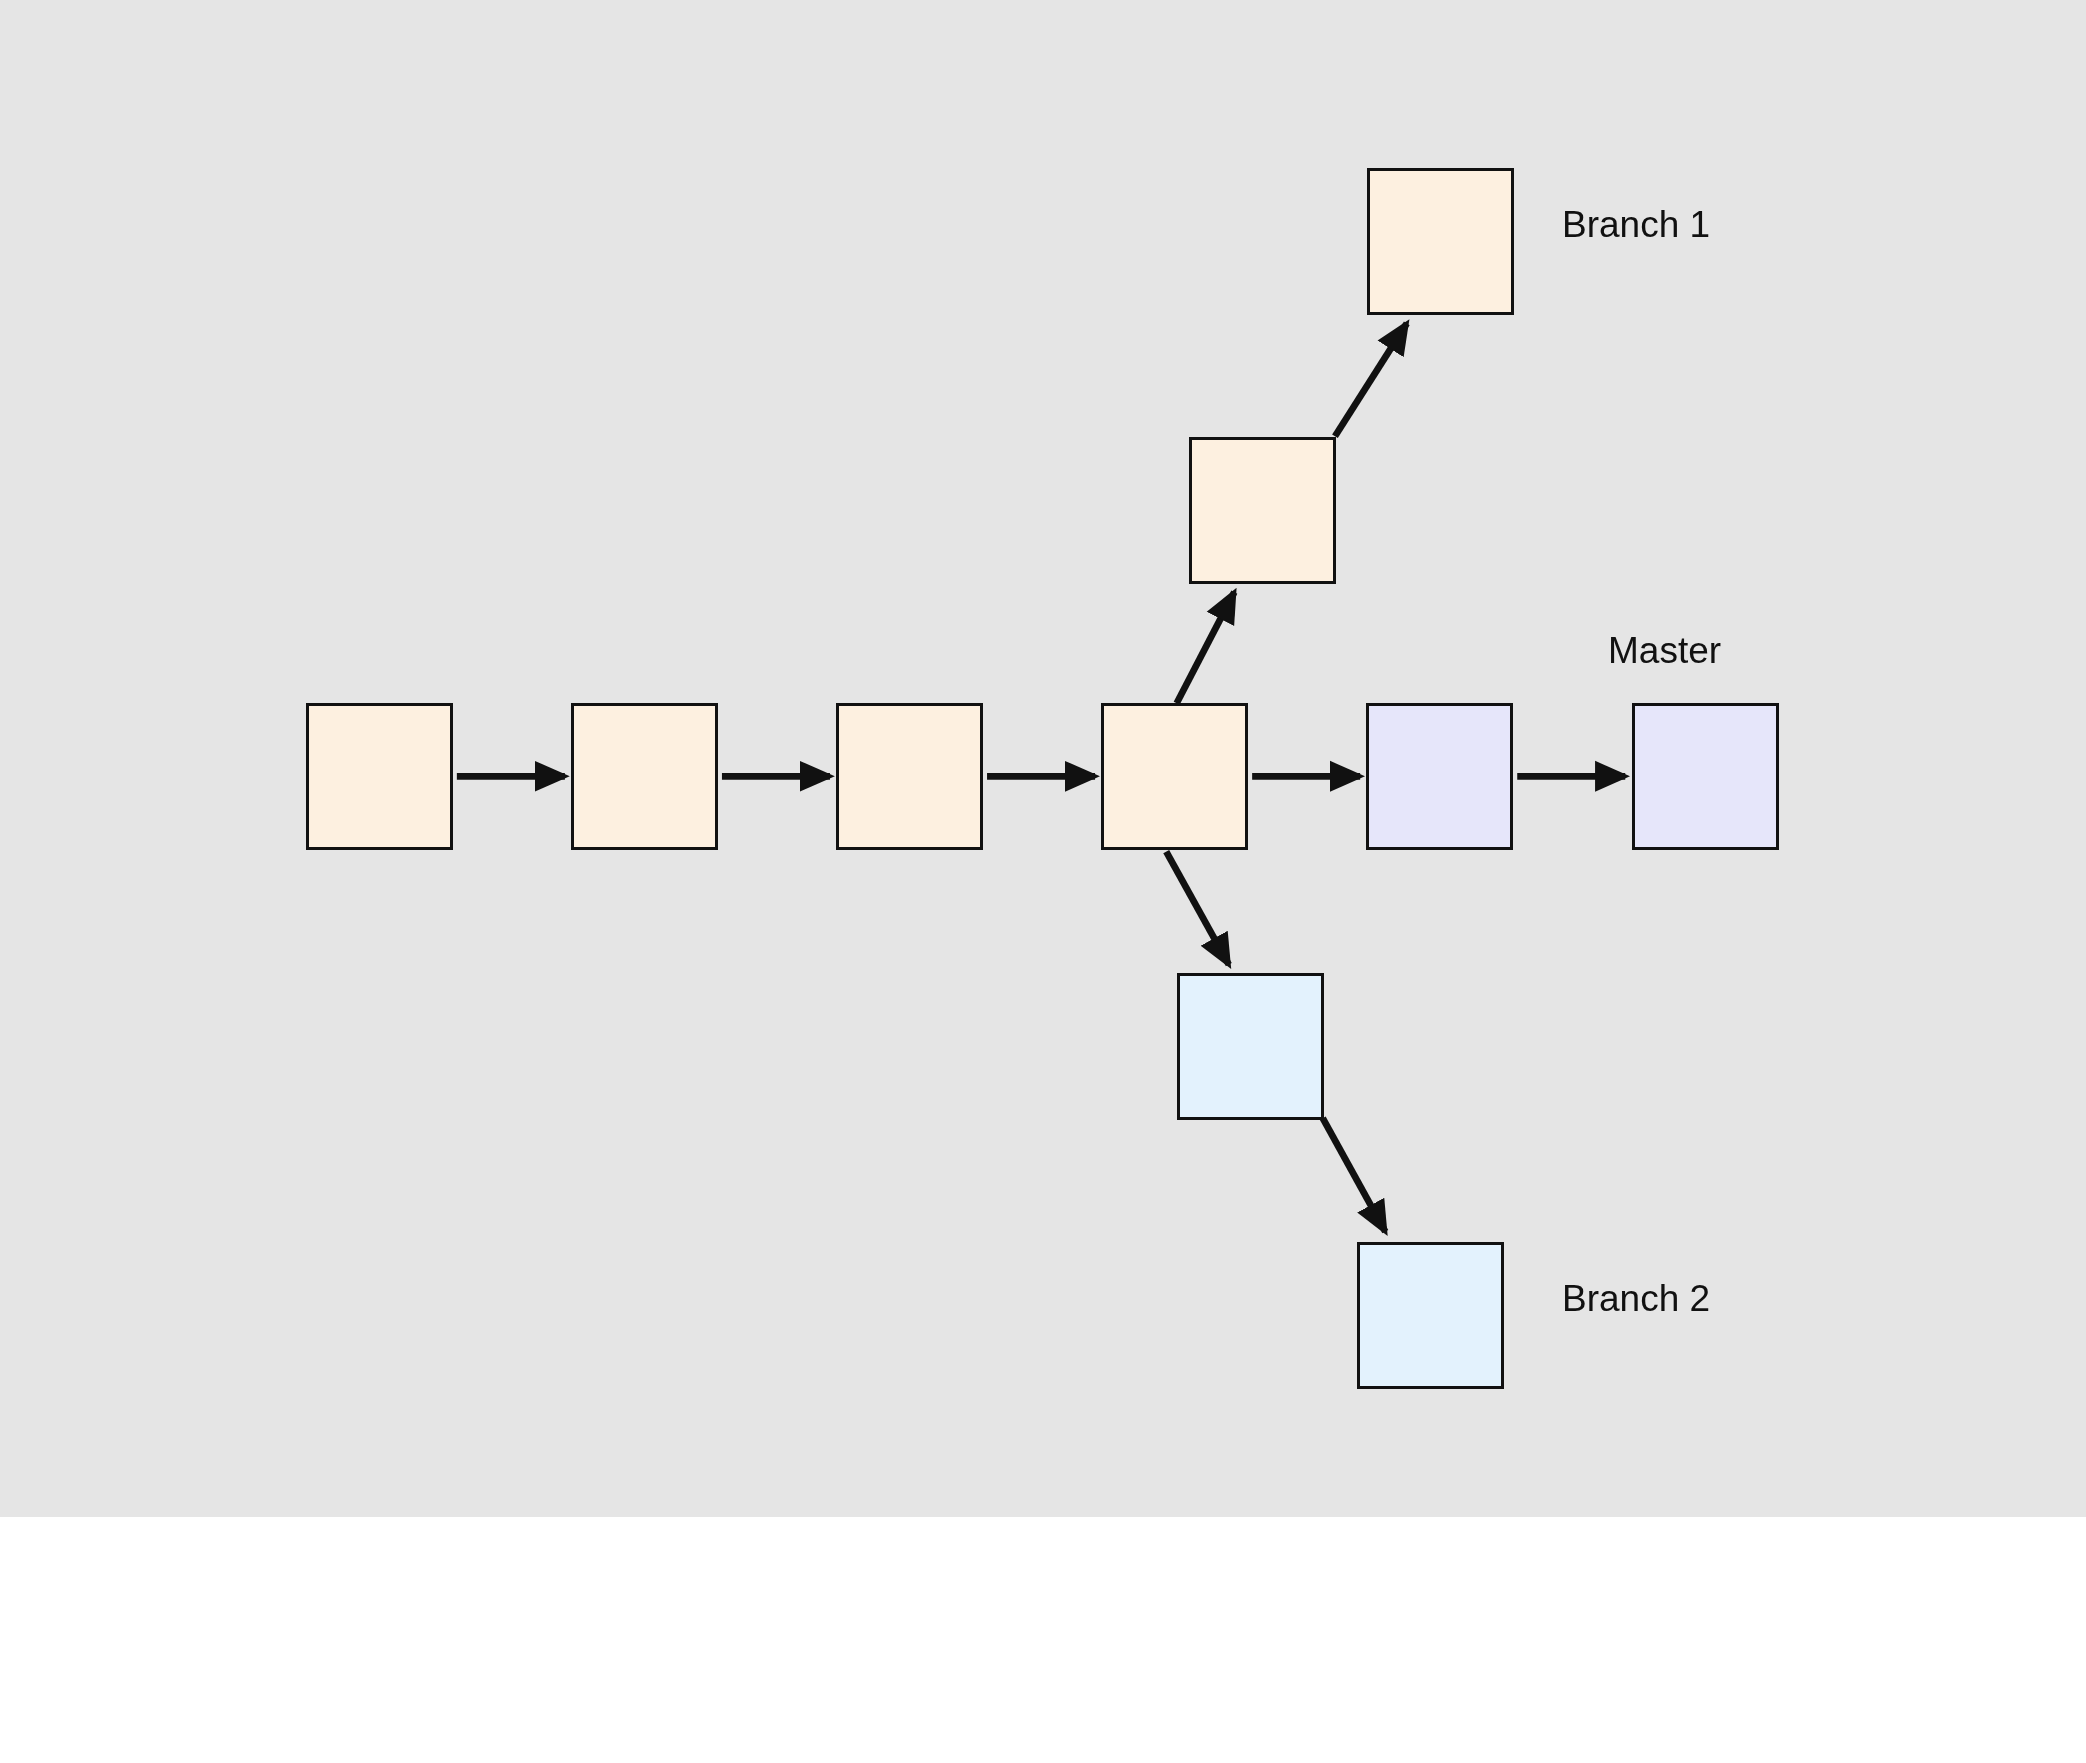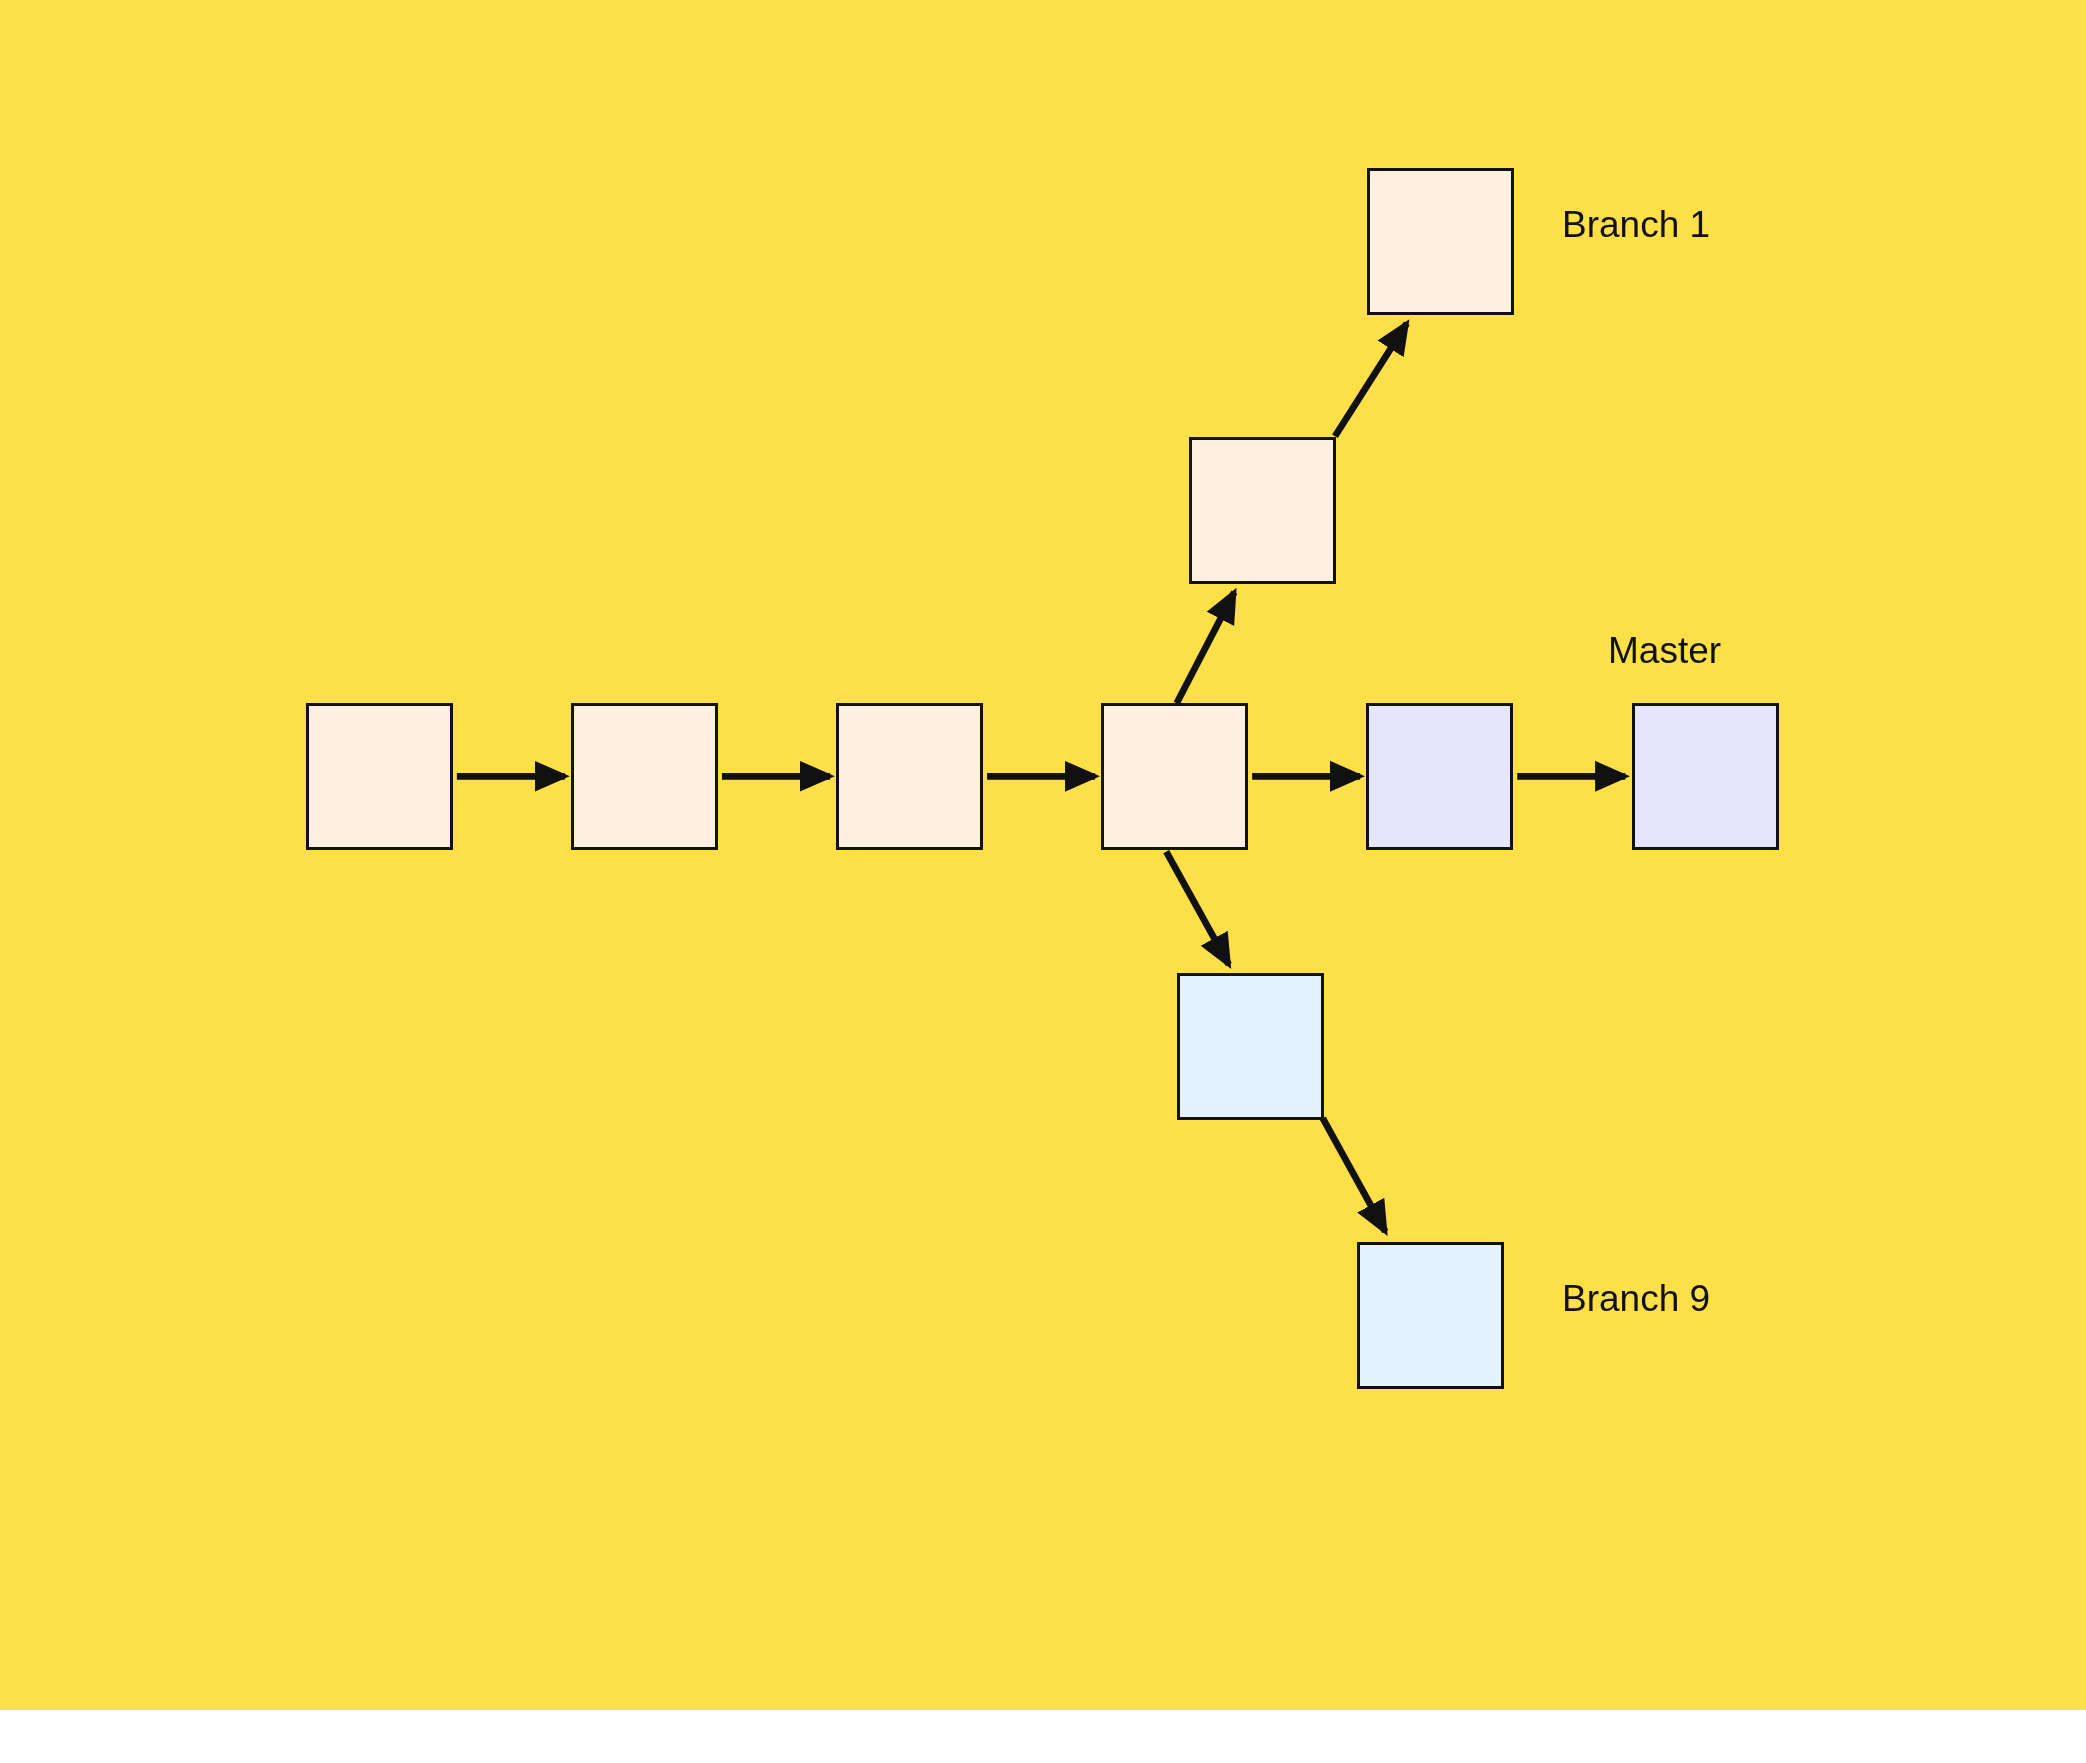--- a/index.html
+++ b/index.html
@@ -7,22 +7,22 @@
     margin: 0;
     padding: 0;
     background: #ffffff;
   }
   body {
     font-family: "Liberation Sans", sans-serif;
   }
   #canvas {
     position: relative;
     width: 2087px;
-    height: 1710px;
-    background: #fde047;
+    height: 1517px;
+    background: #e5e5e5;
     overflow: hidden;
   }
   .diagram-svg {
     position: absolute;
     left: 0;
     top: 0;
     width: 2087px;
     height: 1763px;
   }
   .commit-box {
@@ -106,17 +106,17 @@
   <div class="commit-box" style="left:1101px; top:703px; width:147px; height:147px; background:#FDF0E0;"></div>
 
   <div class="commit-box" style="left:1366px; top:703px; width:147px; height:147px; background:#E6E6FA;"></div>
   <div class="commit-box" style="left:1632px; top:703px; width:147px; height:147px; background:#E6E6FA;"></div>
 
   <div class="commit-box" style="left:1177px; top:973px; width:147px; height:147px; background:#E3F2FD;"></div>
   <div class="commit-box" style="left:1357px; top:1242px; width:147px; height:147px; background:#E3F2FD;"></div>
 
   <div class="branch-label" style="left:1562px; top:206px;">Branch 1</div>
   <div class="branch-label" style="left:1608px; top:632px;">Master</div>
-  <div class="branch-label" style="left:1562px; top:1280px;">Branch 9</div>
+  <div class="branch-label" style="left:1562px; top:1280px;">Branch 2</div>
 
 
 </div>
 
 
 </body></html>

